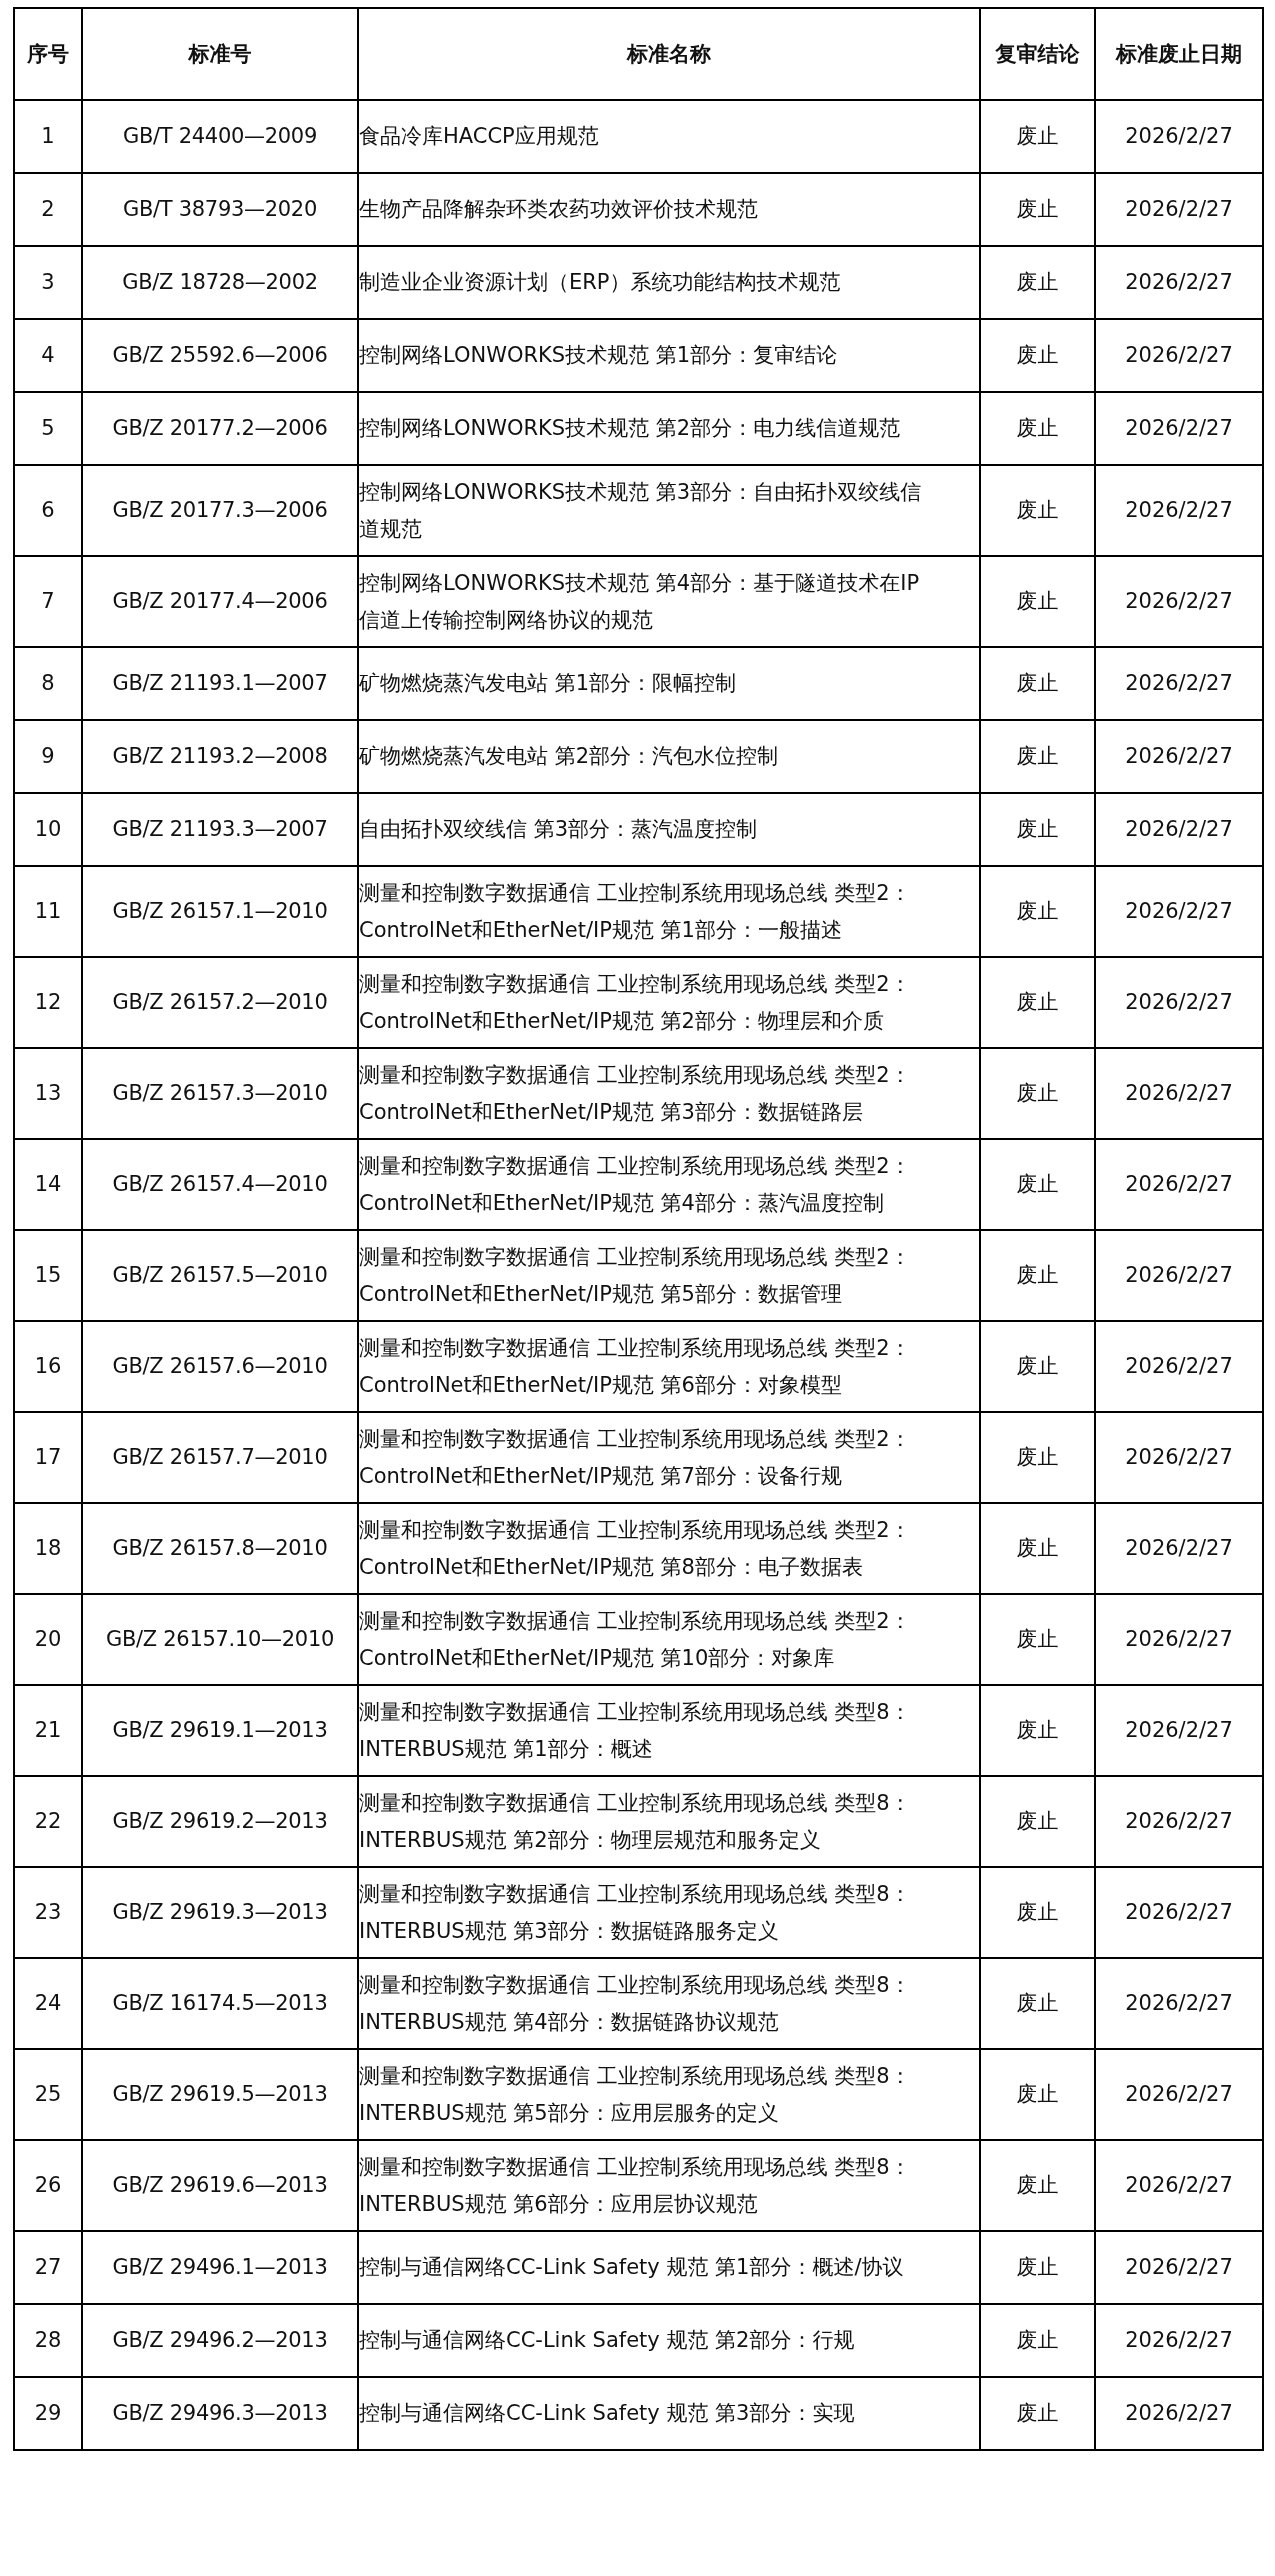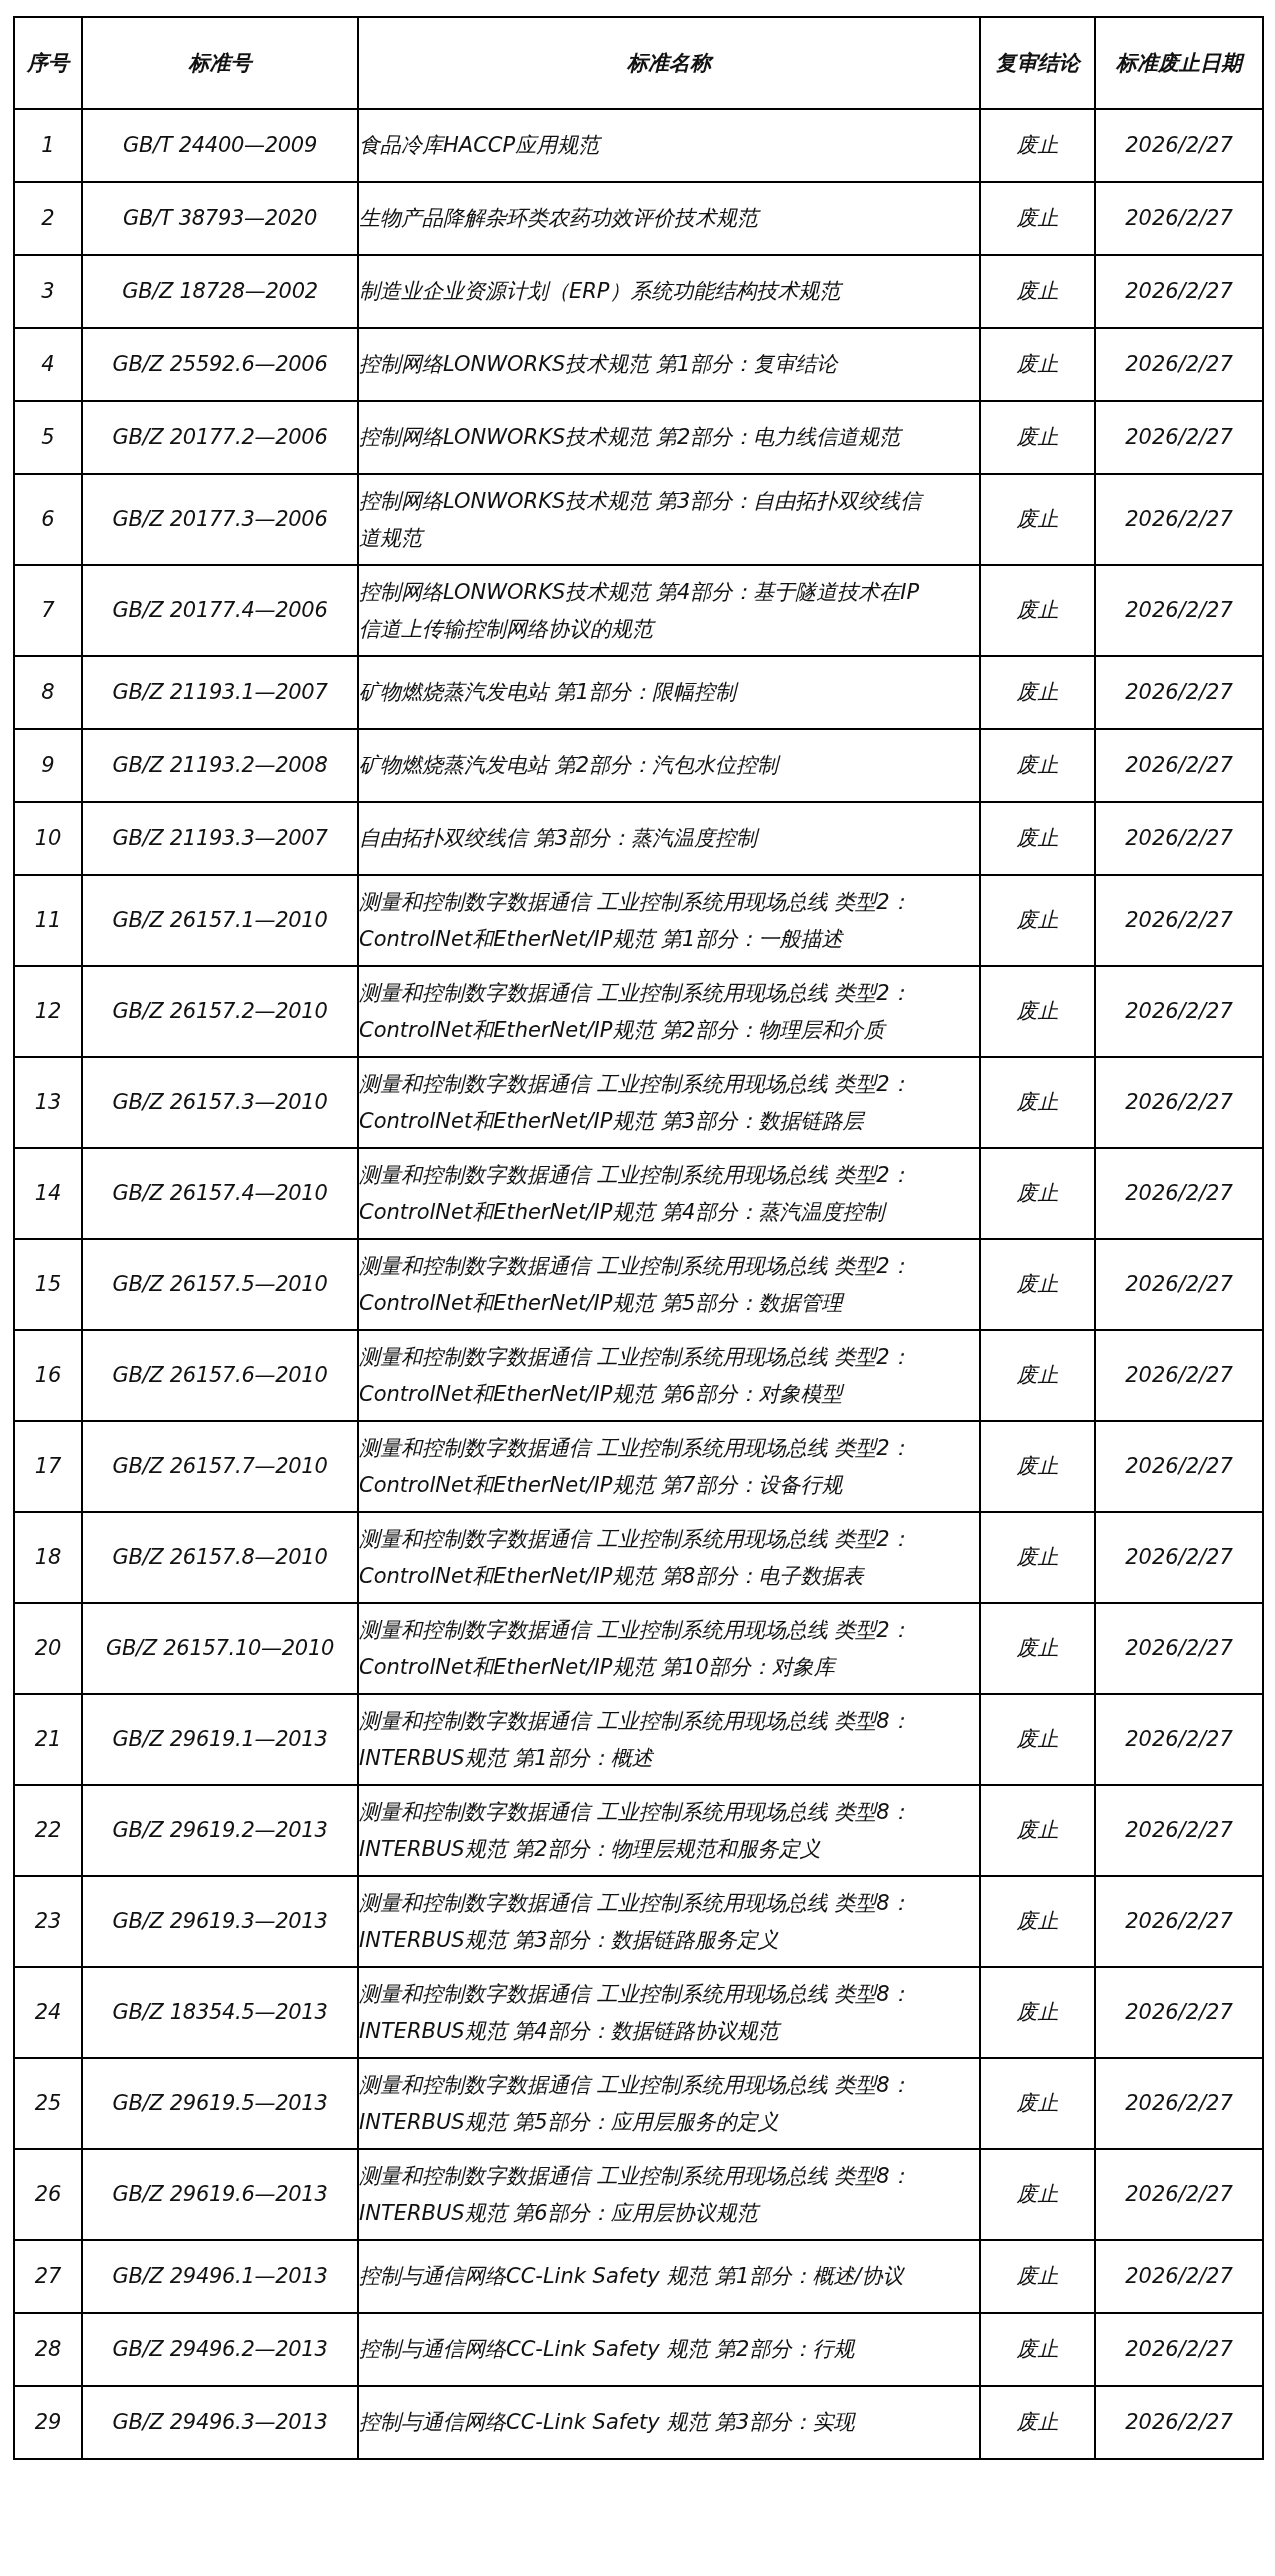--- a/index.html
+++ b/index.html
@@ -11,23 +11,22 @@
     width: 1275px;
     height: 2576px;
     position: relative;
     font-family: "DejaVu Sans", "Liberation Sans", sans-serif;
     color: #111111;
     overflow: hidden;
   }
   .sheet {
     position: absolute;
     left: 13px;
-    top: 16px;
+    top: 7px;
     width: 1249px;
-    font-style: italic;
   }
   table.std-table {
     border-collapse: collapse;
     width: 1249px;
     table-layout: fixed;
   }
   table.std-table th,
   table.std-table td {
     border: 2.2px solid #000000;
     padding: 0;
@@ -294,21 +293,21 @@
     <td class="code">GB/Z 29619.3—2013</td>
     <td class="name">
             <span class="line">测量和控制数字数据通信 工业控制系统用现场总线 类型8：</span>
             <span class="line">INTERBUS规范  第3部分：数据链路服务定义</span>
           </td>
     <td class="conc">废止</td>
     <td class="date">2026/2/27</td>
   </tr>
         <tr class="double">
     <td class="seq">24</td>
-    <td class="code">GB/Z 18354.5—2013</td>
+    <td class="code">GB/Z 16174.5—2013</td>
     <td class="name">
             <span class="line">测量和控制数字数据通信 工业控制系统用现场总线 类型8：</span>
             <span class="line">INTERBUS规范  第4部分：数据链路协议规范</span>
           </td>
     <td class="conc">废止</td>
     <td class="date">2026/2/27</td>
   </tr>
         <tr class="double">
     <td class="seq">25</td>
     <td class="code">GB/Z 29619.5—2013</td>

